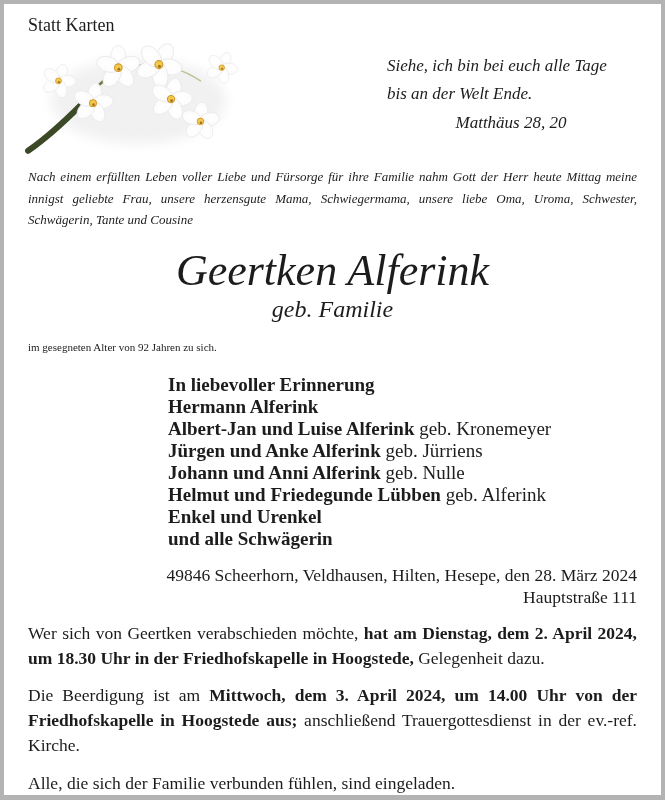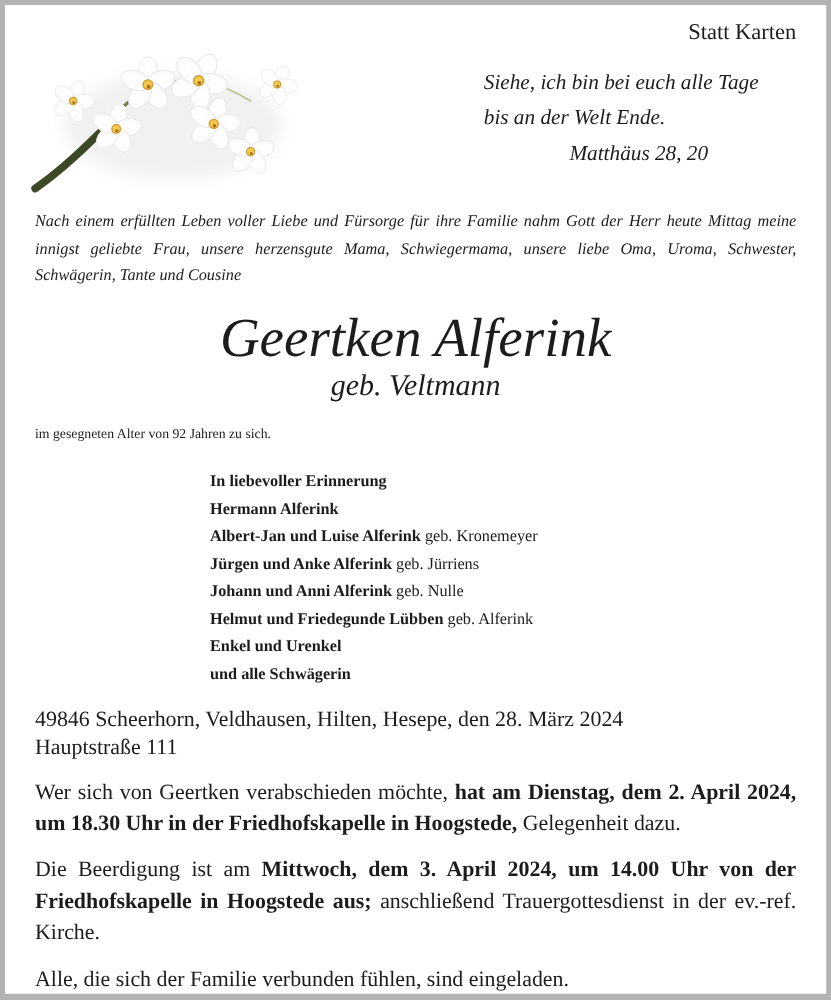--- a/index.html
+++ b/index.html
@@ -9,21 +9,21 @@
     box-sizing: border-box;
     background: #ffffff;
     border: 4px solid #b3b3b3;
     border-bottom-width: 5px;
     padding: 10px 24px 0 24px;
     overflow: hidden;
     font-family: "Liberation Serif", "DejaVu Serif", serif;
     color: #1c1c1c;
   }
   .statt {
-    text-align: right;
+    text-align: left;
     font-size: 18px;
     line-height: 22px;
   }
   .header-row {
     position: relative;
     height: 126px;
   }
   .orchid {
     position: absolute;
     left: -6px;
@@ -64,28 +64,29 @@
     font-size: 24px;
     line-height: 28px;
   }
   .age-line {
     margin-top: 13px;
     font-size: 11px;
     line-height: 22px;
   }
   .mourners {
     margin: 16px 0 6px 140px;
-    font-size: 13px;
+    font-size: 19px;
     line-height: 22px;
   }
   .b { font-weight: bold; }
   .address {
     margin-top: 14px;
     font-size: 17.5px;
     line-height: 22.5px;
+    text-align: right;
   }
   .para {
     margin-top: 12px;
     font-size: 17.5px;
     line-height: 25px;
     text-align: justify;
   }
   .closing {
     margin-top: 14px;
     font-size: 17.5px;
@@ -184,21 +185,21 @@
   <div class="quote">
     <div>Siehe, ich bin bei euch alle Tage</div>
     <div>bis an der Welt Ende.</div>
     <div class="quote-source">Matthäus 28, 20</div>
   </div>
 </div>
 
 <div class="intro">Nach einem erfüllten Leben voller Liebe und Fürsorge für ihre Familie nahm Gott der Herr heute Mittag meine innigst geliebte Frau, unsere herzensgute Mama, Schwiegermama, unsere liebe Oma, Uroma, Schwester, Schwägerin, Tante und Cousine</div>
 
 <div class="name">Geertken Alferink</div>
-<div class="maiden">geb. Veltmann</div>
+<div class="maiden">geb. Familie</div>
 
 <div class="age-line">im gesegneten Alter von 92 Jahren zu sich.</div>
 
 <div class="mourners">
   <div class="b">In liebevoller Erinnerung</div>
   <div><span class="b">Hermann Alferink</span><span></span></div>
   <div><span class="b">Albert-Jan und Luise Alferink</span><span> geb. Kronemeyer</span></div>
   <div><span class="b">Jürgen und Anke Alferink</span><span> geb. Jürriens</span></div>
   <div><span class="b">Johann und Anni Alferink</span><span> geb. Nulle</span></div>
   <div><span class="b">Helmut und Friedegunde Lübben</span><span> geb. Alferink</span></div>

